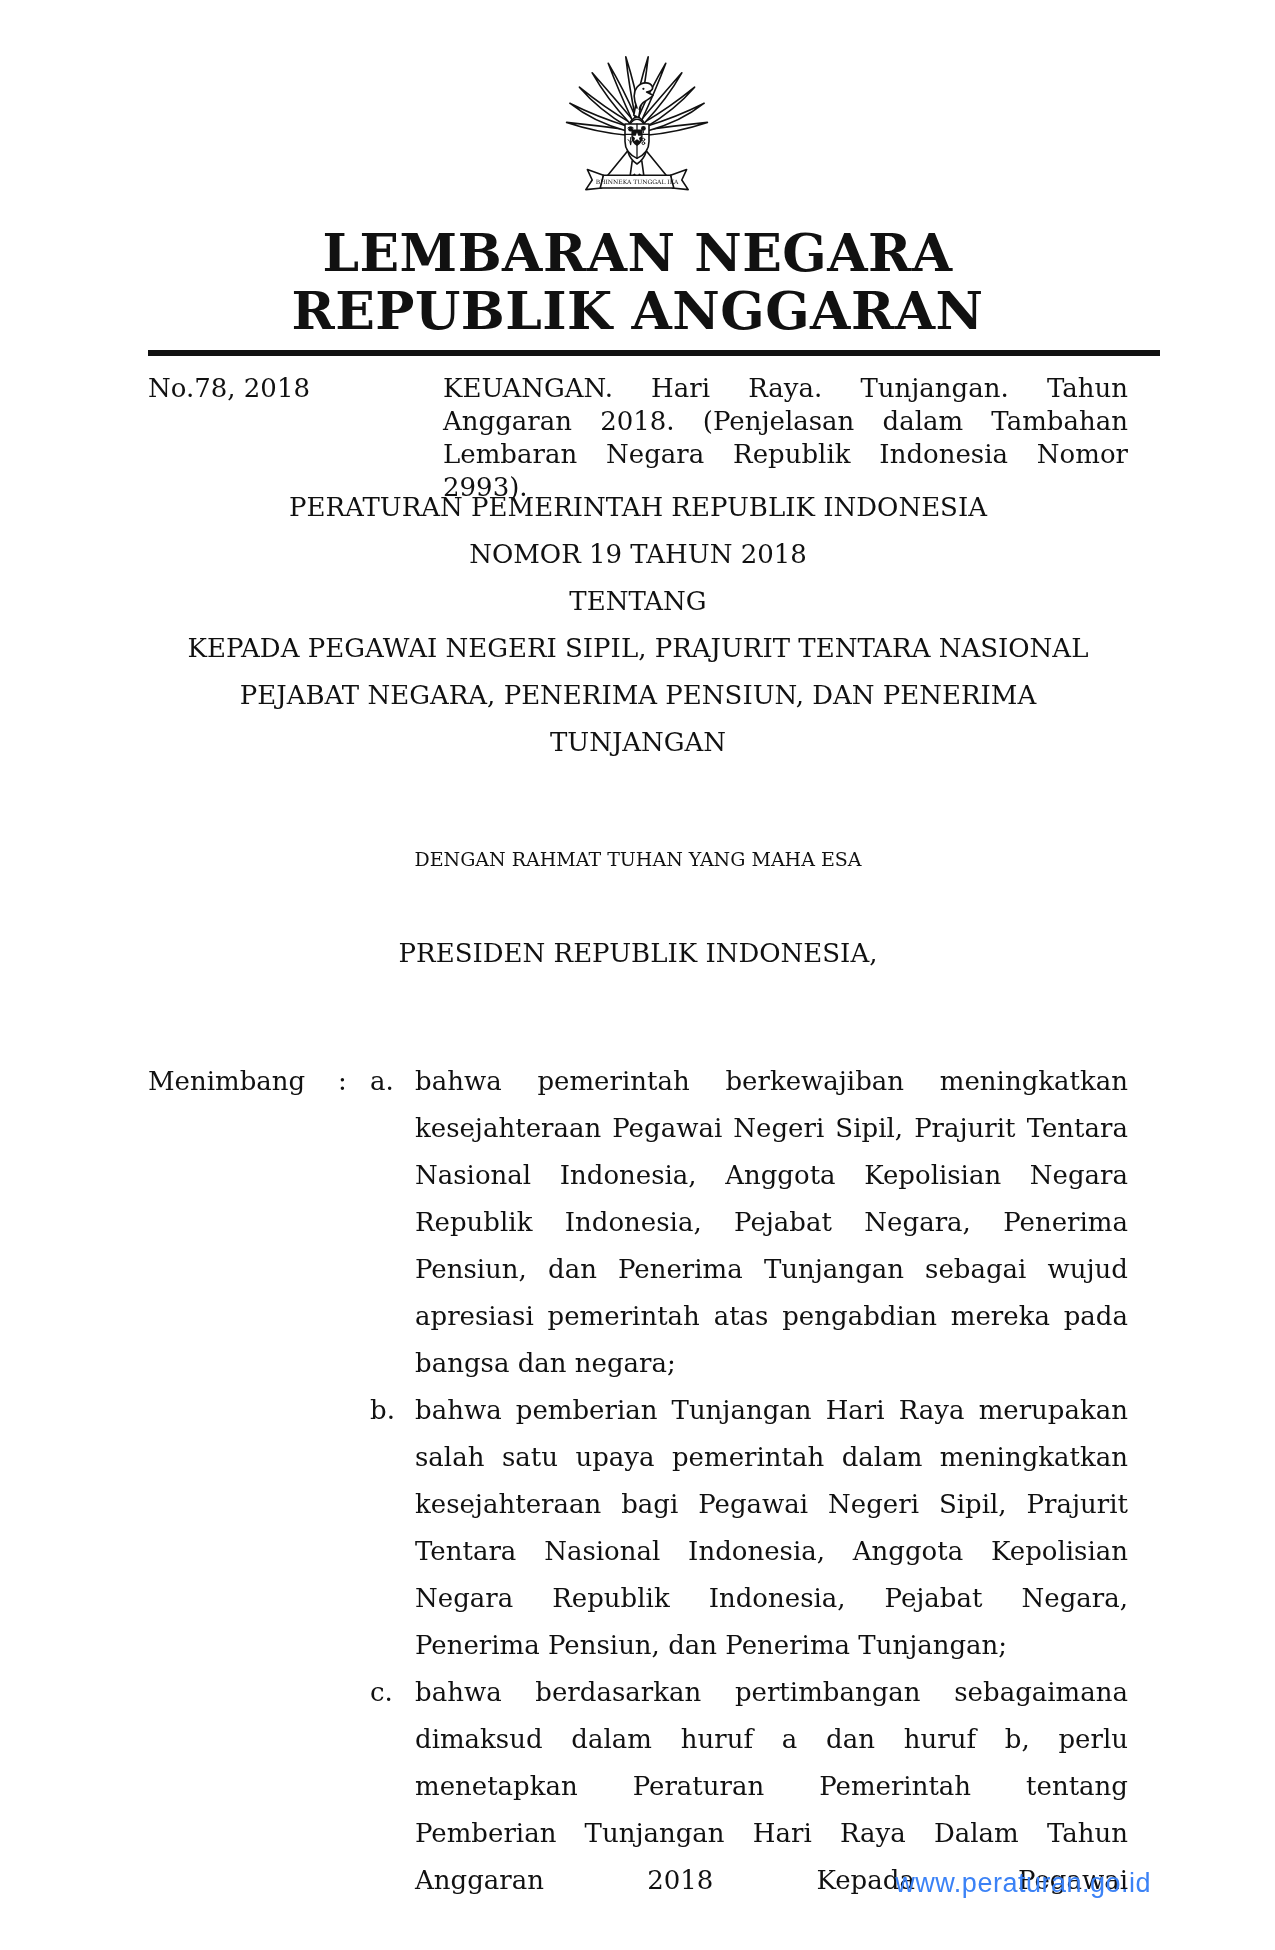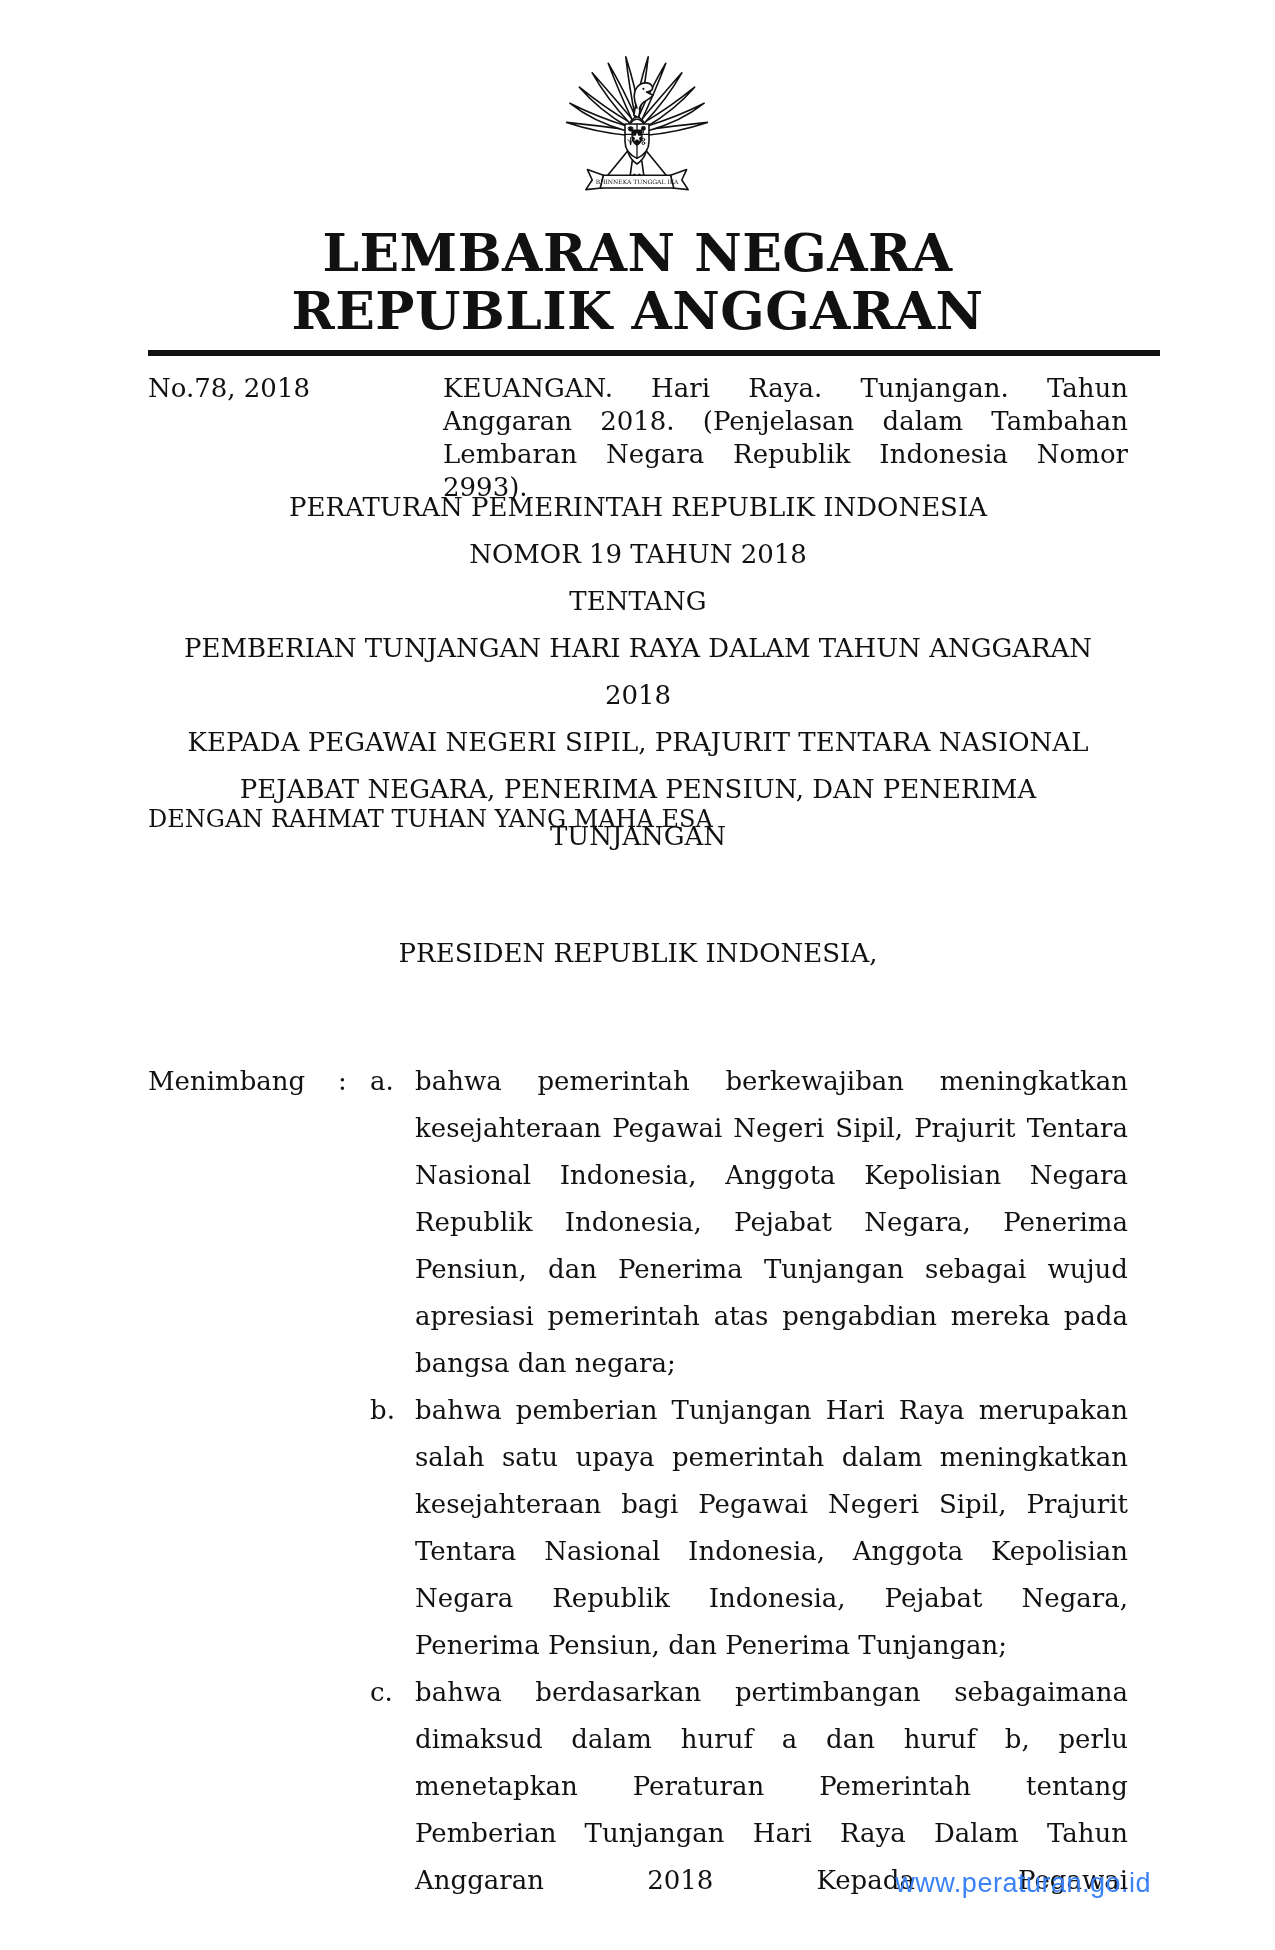--- a/index.html
+++ b/index.html
@@ -12,22 +12,22 @@
             font-weight:700;font-size:52px;line-height:58px;letter-spacing:.5px;}
 
   .rule{position:absolute;top:350px;left:148px;width:1012px;height:6px;background:#111;}
 
   .meta{position:absolute;top:372px;left:148px;width:980px;font-size:26px;line-height:33px;}
   .meta-number{position:absolute;left:0;top:0;white-space:nowrap;}
   .meta-subject{margin-left:295px;text-align:justify;}
 
   .headings{position:absolute;top:484px;left:148px;width:980px;text-align:center;
             font-size:26px;line-height:47px;}
-  .invocation{position:absolute;top:796px;left:148px;width:980px;text-align:left;
-            font-size:24px;line-height:47px;}
+  .invocation{position:absolute;top:836px;left:148px;width:980px;text-align:center;
+            font-size:19px;line-height:47px;}
   .authority{position:absolute;top:930px;left:148px;width:980px;text-align:center;
             font-size:26px;line-height:47px;}
 
   .consider{position:absolute;top:1058px;left:148px;width:980px;
             font-size:26px;line-height:47px;display:flex;align-items:flex-start;}
   .c-label{width:190px;flex:none;}
   .c-colon{width:32px;flex:none;}
   .c-items{flex:1;min-width:0;}
   .c-item{display:flex;align-items:flex-start;}
   .c-letter{width:45px;flex:none;}
@@ -100,21 +100,20 @@
 
   <div class="meta">
     <span class="meta-number">No.78, 2018</span>
     <div class="meta-subject">KEUANGAN. Hari Raya. Tunjangan. Tahun Anggaran 2018. (Penjelasan dalam Tambahan Lembaran Negara Republik Indonesia Nomor 2993).</div>
   </div>
 
   <div class="headings">
     <div>PERATURAN PEMERINTAH REPUBLIK INDONESIA</div>
     <div>NOMOR 19 TAHUN 2018</div>
     <div>TENTANG</div>
-    <div>PEMBERIAN TUNJANGAN HARI RAYA DALAM TAHUN ANGGARAN 2018</div>
     <div>KEPADA PEGAWAI NEGERI SIPIL, PRAJURIT TENTARA NASIONAL</div>
     <div>PEJABAT NEGARA, PENERIMA PENSIUN, DAN PENERIMA TUNJANGAN</div>
   </div>
 
   <div class="invocation">DENGAN RAHMAT TUHAN YANG MAHA ESA</div>
 
   <div class="authority">PRESIDEN REPUBLIK INDONESIA,</div>
 
   <div class="consider">
     <span class="c-label">Menimbang</span>

